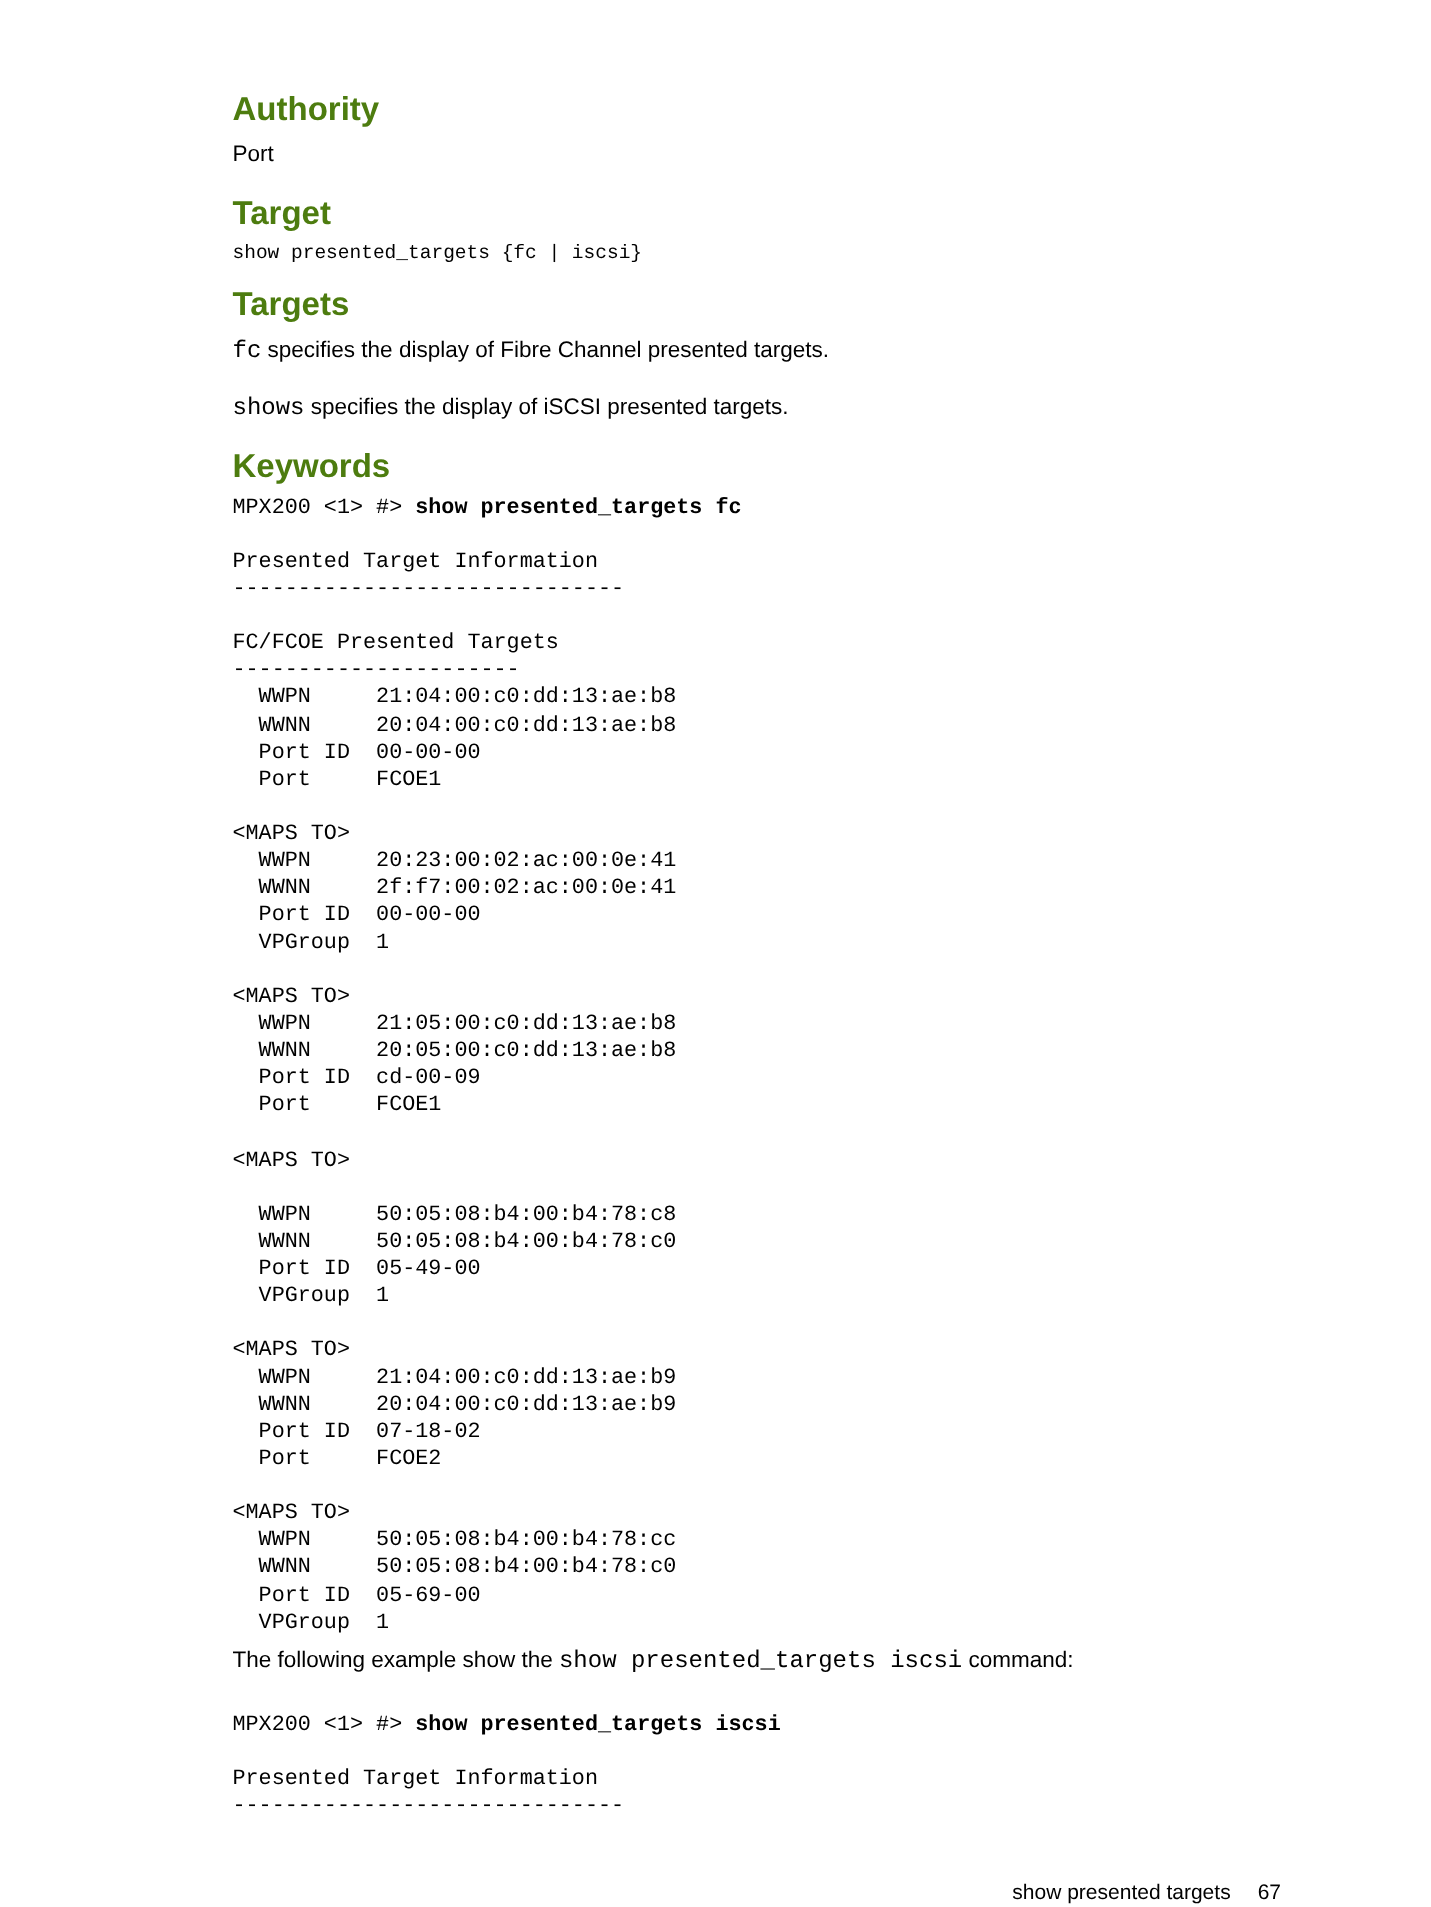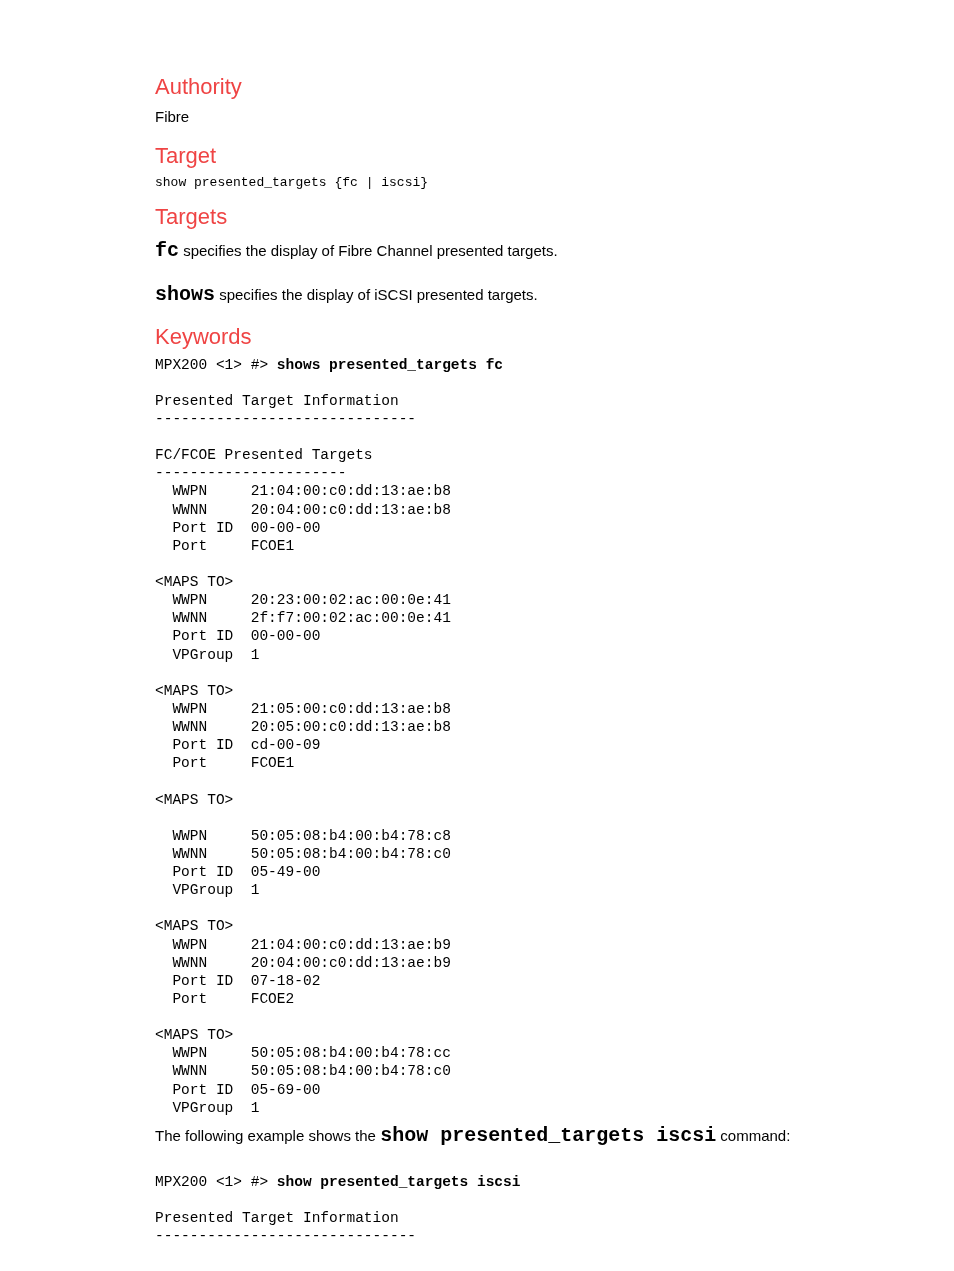--- a/index.html
+++ b/index.html
@@ -5,34 +5,33 @@
     body {
       margin: 0;
       padding: 60px 100px 40px 155px;
       font-family: Arial, Helvetica, sans-serif;
       color: #000;
       background: #fff;
       width: 954px;
       box-sizing: border-box;
     }
     h2 {
-      color: #ef4444;
-      font-weight: normal;
+      color: #4d7c0f;
+      font-weight: bold;
       font-size: 22px;
-      margin: 14px 0 6px 0;
+      margin: 0 0 6px 0;
     }
     .body-text {
       font-size: 15px;
       margin: 0 0 14px 0;
       line-height: 1.5;
     }
     .mono {
       font-family: "Courier New", Courier, monospace;
-      font-size: 20px;
-      font-weight: bold;
+      font-size: 16px;
     }
     pre.syntax-block {
       font-family: "Courier New", Courier, monospace;
       font-size: 13px;
       margin: 0 0 14px 0;
       white-space: pre;
     }
     pre.example-block {
       font-family: "Courier New", Courier, monospace;
       font-size: 14.5px;
@@ -51,32 +50,32 @@
       padding-right: 0;
     }
     .footer-page {
       margin-left: 18px;
     }
   </style>
 </head>
 <body>
 
 <h2>Authority</h2>
-<p class="body-text">Fibre</p>
+<p class="body-text">Port</p>
 
 <h2>Target</h2>
 <pre class="syntax-block">show presented_targets {fc | iscsi}</pre>
 
 <h2>Targets</h2>
 <p class="body-text"><span class="mono">fc</span><span> specifies the display of Fibre Channel presented targets.</span></p>
 <p class="body-text"><span class="mono">shows</span><span> specifies the display of iSCSI presented targets.</span></p>
 
 <h2>Keywords</h2>
 
-<pre class="example-block"><span>MPX200 &lt;1&gt; #&gt; </span><span class="bold">shows presented_targets fc</span></pre>
+<pre class="example-block"><span>MPX200 &lt;1&gt; #&gt; </span><span class="bold">show presented_targets fc</span></pre>
 <pre class="example-block"> </pre>
 <pre class="example-block">Presented Target Information
 ------------------------------
 
 FC/FCOE Presented Targets
 ----------------------
   WWPN     21:04:00:c0:dd:13:ae:b8
   WWNN     20:04:00:c0:dd:13:ae:b8
   Port ID  00-00-00
   Port     FCOE1
@@ -105,21 +104,21 @@
   WWNN     20:04:00:c0:dd:13:ae:b9
   Port ID  07-18-02
   Port     FCOE2
 
 &lt;MAPS TO&gt;
   WWPN     50:05:08:b4:00:b4:78:cc
   WWNN     50:05:08:b4:00:b4:78:c0
   Port ID  05-69-00
   VPGroup  1</pre>
 
-<p class="body-text" style="margin-top:4px;margin-bottom:22px;"><span>The following example shows the </span><span class="mono">show presented_targets iscsi</span><span> command:</span></p>
+<p class="body-text" style="margin-top:4px;margin-bottom:22px;"><span>The following example show the </span><span class="mono">show presented_targets iscsi</span><span> command:</span></p>
 
 <pre class="example-block"><span>MPX200 &lt;1&gt; #&gt; </span><span class="bold">show presented_targets iscsi</span></pre>
 <pre class="example-block"> </pre>
 <pre class="example-block">Presented Target Information
 ------------------------------</pre>
 
 <div class="footer">
   <span>show presented targets</span><span class="footer-page">67</span>
 </div>
 

